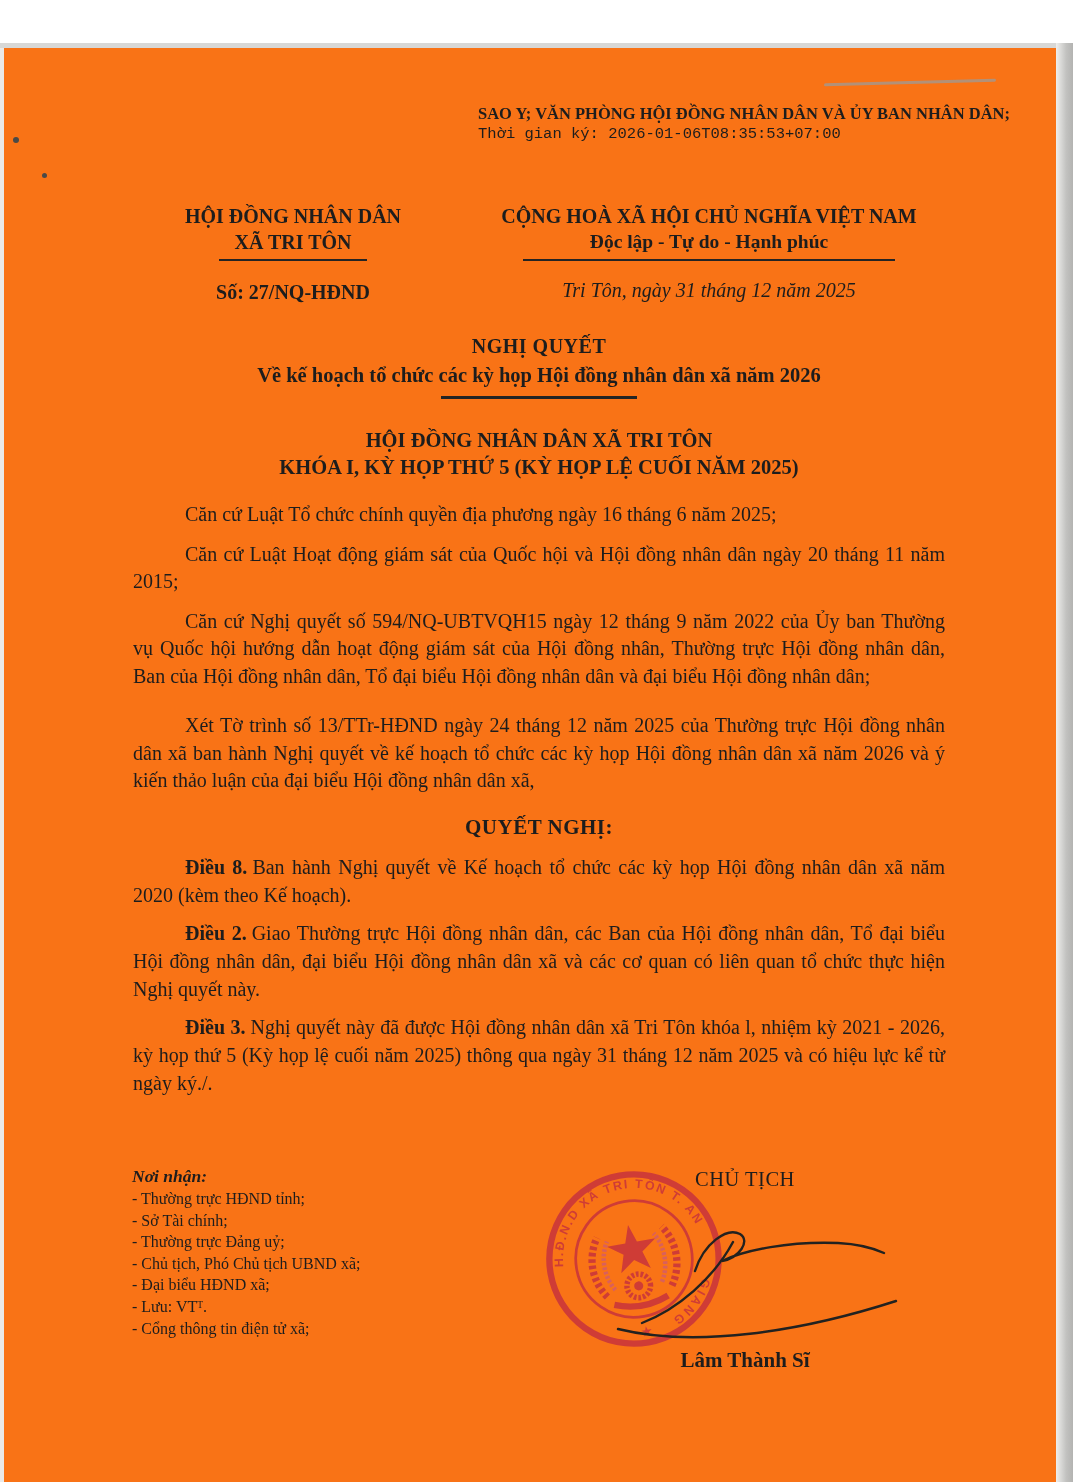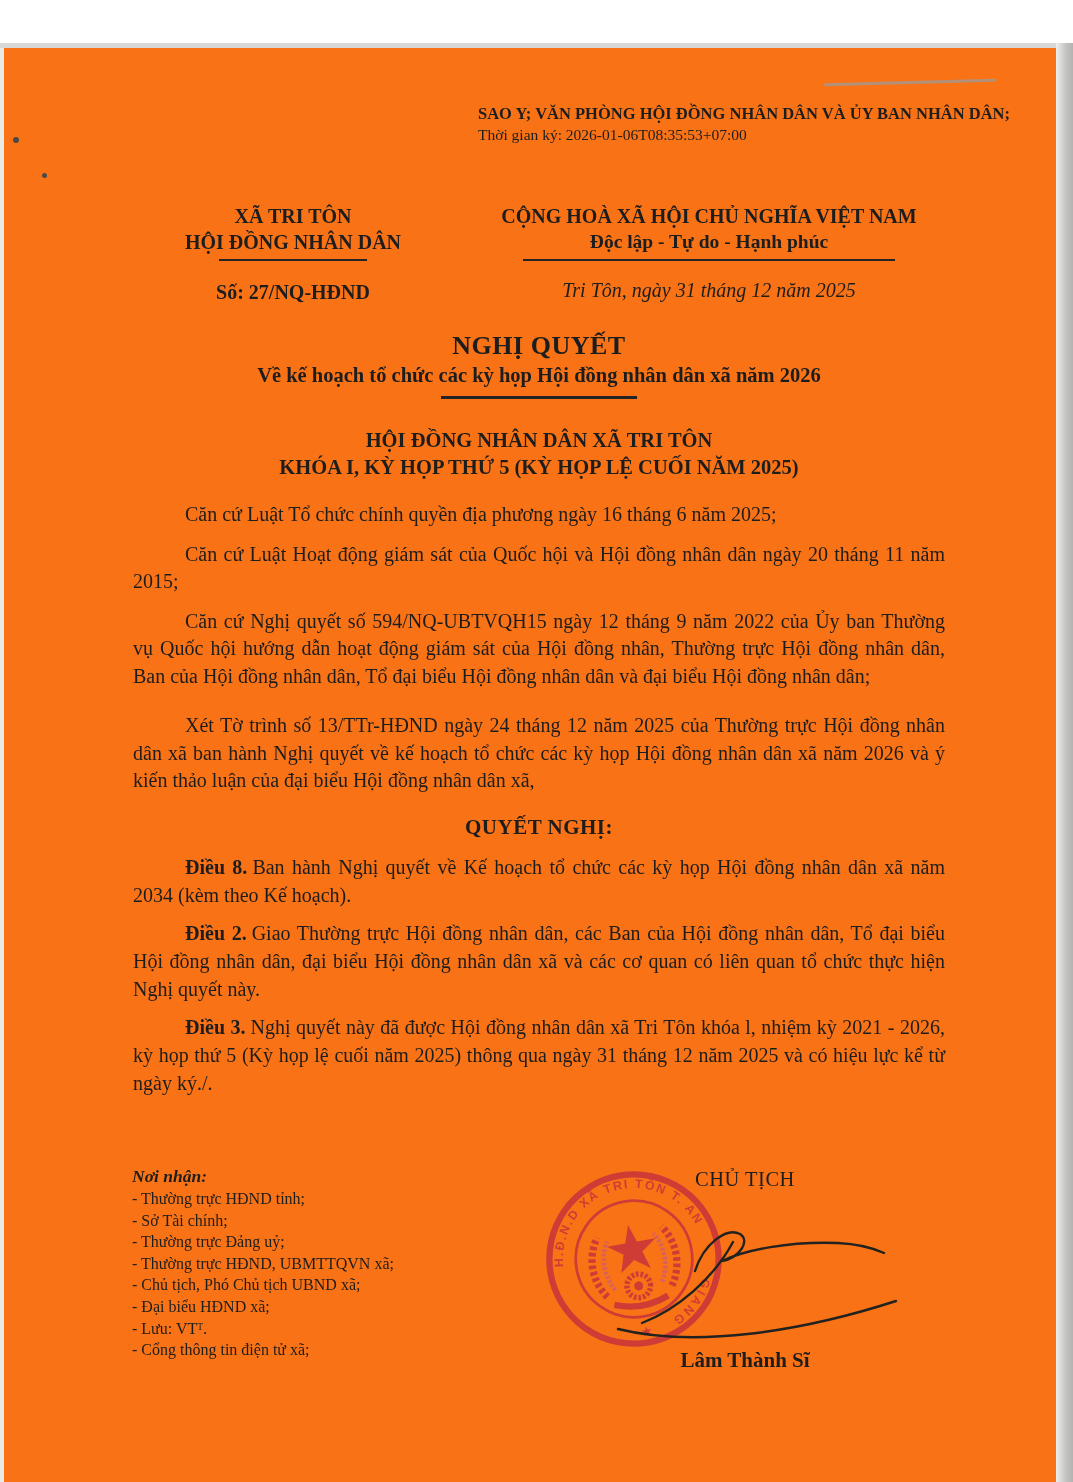--- a/index.html
+++ b/index.html
@@ -23,37 +23,37 @@
     clip-path:polygon(0 70%,100% 15%,100% 100%,0 100%);}
   .speck{position:absolute;border-radius:50%;background:#4a4a48;}
   .speck1{left:13px;top:94px;width:6px;height:6px;}
   .speck2{left:42px;top:130px;width:5px;height:5px;}
   .smudge{position:absolute;left:824px;top:38px;width:172px;height:3px;background:#9b9b99;
     transform:rotate(-1.6deg);border-radius:2px;opacity:.75;}
 
   
   .cert{position:absolute;left:478px;top:60px;width:575px;line-height:21px;}
   .cert .c1{font-weight:bold;font-size:16.5px;}
-  .cert .c2{font-size:15.5px;}
+  .cert .c2{font-size:15.5px;font-family:Liberation Mono, monospace;}
 
   
   .content{position:absolute;left:133px;top:160px;width:812px;}
   .hdr-row{display:flex;align-items:flex-start;}
   .hdr-left{width:320px;text-align:center;}
   .hdr-right{width:472px;margin-left:20px;text-align:center;}
   .hdr-b{font-weight:bold;font-size:20px;line-height:26px;}
   .hdr-b2{font-weight:bold;font-size:19.5px;line-height:26px;}
   .rule{height:2px;background:#242424;margin:4px auto 0;}
   .rule-left{width:148px;}
   .rule-right{width:372px;}
   .so-line{margin-top:20px;font-weight:bold;font-size:20px;}
   .dateline{margin-top:18px;font-style:italic;font-size:20px;}
 
   .title-block{margin-top:28px;text-align:center;}
-  .t1{font-weight:bold;font-size:26px;line-height:28px;letter-spacing:.5px;}
+  .t1{font-weight:bold;font-size:20px;line-height:28px;letter-spacing:.5px;}
   .t2{font-weight:bold;font-size:20.5px;line-height:30px;}
   .rule-title{width:196px;height:3px;margin-top:6px;}
 
   .heading2{margin-top:28px;text-align:center;font-weight:bold;font-size:20.5px;line-height:27px;}
 
   .preamble{margin-top:20px;}
   .preamble p{
     margin:12px 0 0;font-size:20px;line-height:27.5px;
     text-indent:52px;text-align:justify;
   }
@@ -96,22 +96,22 @@
 
   <div class="cert">
     <div class="c1">SAO Y; VĂN PHÒNG HỘI ĐỒNG NHÂN DÂN VÀ ỦY BAN NHÂN DÂN;</div>
     <div class="c2">Thời gian ký: 2026-01-06T08:35:53+07:00</div>
   </div>
 
   <div class="content">
 
     <div class="hdr-row">
       <div class="hdr-left">
+        <div class="hdr-b">HỘI ĐỒNG NHÂN DÂN</div>
         <div class="hdr-b">XÃ TRI TÔN</div>
-        <div class="hdr-b">HỘI ĐỒNG NHÂN DÂN</div>
         <div class="rule rule-left"></div>
         <div class="so-line">Số: 27/NQ-HĐND</div>
       </div>
       <div class="hdr-right">
         <div class="hdr-b">CỘNG HOÀ XÃ HỘI CHỦ NGHĨA VIỆT NAM</div>
         <div class="hdr-b2">Độc lập - Tự do - Hạnh phúc</div>
         <div class="rule rule-right"></div>
         <div class="dateline">Tri Tôn, ngày 31 tháng 12 năm 2025</div>
       </div>
     </div>
@@ -130,32 +130,31 @@
     <div class="preamble">
       <p>Căn cứ Luật Tổ chức chính quyền địa phương ngày 16 tháng 6 năm 2025;</p>
       <p>Căn cứ Luật Hoạt động giám sát của Quốc hội và Hội đồng nhân dân ngày 20 tháng 11 năm 2015;</p>
       <p>Căn cứ Nghị quyết số 594/NQ-UBTVQH15 ngày 12 tháng 9 năm 2022 của Ủy ban Thường vụ Quốc hội hướng dẫn hoạt động giám sát của Hội đồng nhân, Thường trực Hội đồng nhân dân, Ban của Hội đồng nhân dân, Tổ đại biểu Hội đồng nhân dân và đại biểu Hội đồng nhân dân;</p>
       <p class="gap">Xét Tờ trình số 13/TTr-HĐND ngày 24 tháng 12 năm 2025 của Thường trực Hội đồng nhân dân xã ban hành Nghị quyết về kế hoạch tổ chức các kỳ họp Hội đồng nhân dân xã năm 2026 và ý kiến thảo luận của đại biểu Hội đồng nhân dân xã,</p>
     </div>
 
     <div class="resolve">QUYẾT NGHỊ:</div>
 
     <div class="articles">
-      <p><span class="lbl">Điều 8.</span><span class="txt">Ban hành Nghị quyết về Kế hoạch tổ chức các kỳ họp Hội đồng nhân dân xã năm 2034 (kèm theo Kế hoạch).</span></p>
+      <p><span class="lbl">Điều 8.</span><span class="txt">Ban hành Nghị quyết về Kế hoạch tổ chức các kỳ họp Hội đồng nhân dân xã năm 2020 (kèm theo Kế hoạch).</span></p>
       <p><span class="lbl">Điều 2.</span><span class="txt">Giao Thường trực Hội đồng nhân dân, các Ban của Hội đồng nhân dân, Tổ đại biểu Hội đồng nhân dân, đại biểu Hội đồng nhân dân xã và các cơ quan có liên quan tổ chức thực hiện Nghị quyết này.</span></p>
       <p><span class="lbl">Điều 3.</span><span class="txt">Nghị quyết này đã được Hội đồng nhân dân xã Tri Tôn khóa l, nhiệm kỳ 2021 - 2026, kỳ họp thứ 5 (Kỳ họp lệ cuối năm 2025) thông qua ngày 31 tháng 12 năm 2025 và có hiệu lực kể từ ngày ký./.</span></p>
     </div>
   </div>
 
   <div class="recipients">
     <div class="rh">Nơi nhận:</div>
     <div class="ri">- Thường trực HĐND tỉnh;</div>
     <div class="ri">- Sở Tài chính;</div>
     <div class="ri">- Thường trực Đảng uỷ;</div>
-    <div class="ri">- Thường trực HĐND, UBMTTQVN xã;</div>
     <div class="ri">- Chủ tịch, Phó Chủ tịch UBND xã;</div>
     <div class="ri">- Đại biểu HĐND xã;</div>
     <div class="ri">- Lưu: VTᵀ.</div>
     <div class="ri">- Cổng thông tin điện tử xã;</div>
   </div>
 
   <div class="sig-title">CHỦ TỊCH</div>
 
   <div class="stamp-wrap">
     <svg viewBox="0 0 200 200" width="182" height="182">

